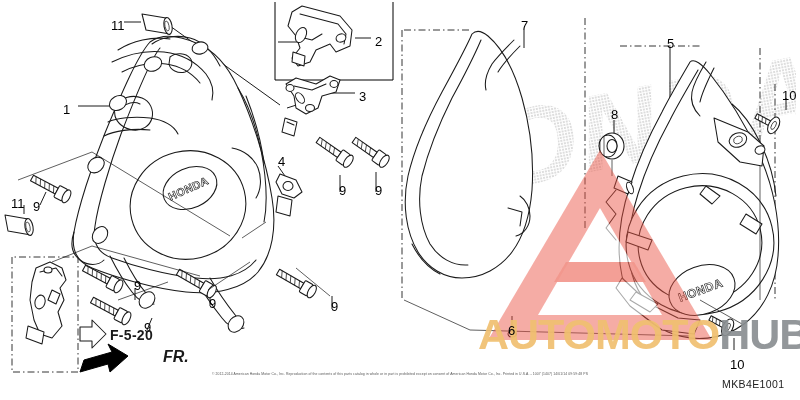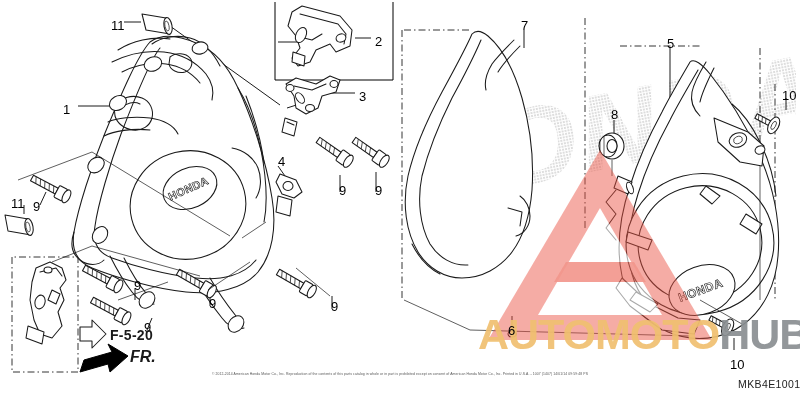--- a/index.html
+++ b/index.html
@@ -8,21 +8,21 @@
   #sheet{position:relative;width:800px;height:400px;background:#ffffff;}
   #sheet svg.layer{position:absolute;left:0;top:0;width:800px;height:400px;}
   .callout{position:absolute;font-family:Liberation Sans, sans-serif;
            font-size:13px;font-weight:400;color:#000;line-height:1;}
   .leadline{stroke:#000;stroke-width:0.9;fill:none;}
   .partline{stroke:#1a1a1a;stroke-width:1.05;fill:none;stroke-linejoin:round;stroke-linecap:round;}
   .thinline{stroke:#1a1a1a;stroke-width:0.7;fill:none;}
   .dashline{stroke:#000;stroke-width:0.8;fill:none;stroke-dasharray:7 3 1.5 3;}
   .boxline{stroke:#000;stroke-width:1;fill:none;}
   .fillw{fill:#ffffff;}
-  #frlabel{position:absolute;font-size:16px;font-weight:bold;font-style:italic;}
+  #frlabel{position:absolute;font-size:16px;font-weight:bold;font-style:italic;margin-left:33px;}
   #f520{position:absolute;font-size:14px;font-weight:bold;letter-spacing:0.3px;}
   #diagcode{position:absolute;font-size:10.5px;letter-spacing:0.4px;color:#222;}
   #copyright{position:absolute;font-size:3.4px;color:#555;text-align:center;
              width:380px;line-height:1.5;letter-spacing:0.1px;}
   #wm-text{position:absolute;font-size:43px;font-weight:bold;letter-spacing:-1px;
            white-space:nowrap;user-select:none;}
   #wm-text .a{color:#f0c070;}
   #wm-text .b{color:#8a8f92;}
   .wmtri{position:absolute;}
 </style>
@@ -391,15 +391,15 @@
   <div class="callout" style="left:339px;top:184px;">9</div>
   <div class="callout" style="left:375px;top:184px;">9</div>
   <div class="callout" style="left:134px;top:279px;">9</div>
   <div class="callout" style="left:144px;top:321px;">9</div>
   <div class="callout" style="left:209px;top:297px;">9</div>
   <div class="callout" style="left:331px;top:300px;">9</div>
 
   <div id="f520" style="left:110px;top:327px;">F-5-20</div>
   <div id="frlabel" style="left:130px;top:348px;">FR.</div>
   <div id="copyright" style="left:210px;top:372px;">© 2012-2014 American Honda Motor Co., Inc. Reproduction of the contents of this parts catalog in whole or in part is prohibited except on consent of American Honda Motor Co., Inc.   Printed in U.S.A. - 1007 (1407) 14/01/14 09:59:48  PS</div>
-  <div id="diagcode" style="left:722px;top:378px;margin-left:16px;">MKB4E1001</div>
+  <div id="diagcode" style="left:722px;top:378px;">MKB4E1001</div>
 
 </div>
 
 </body></html>

